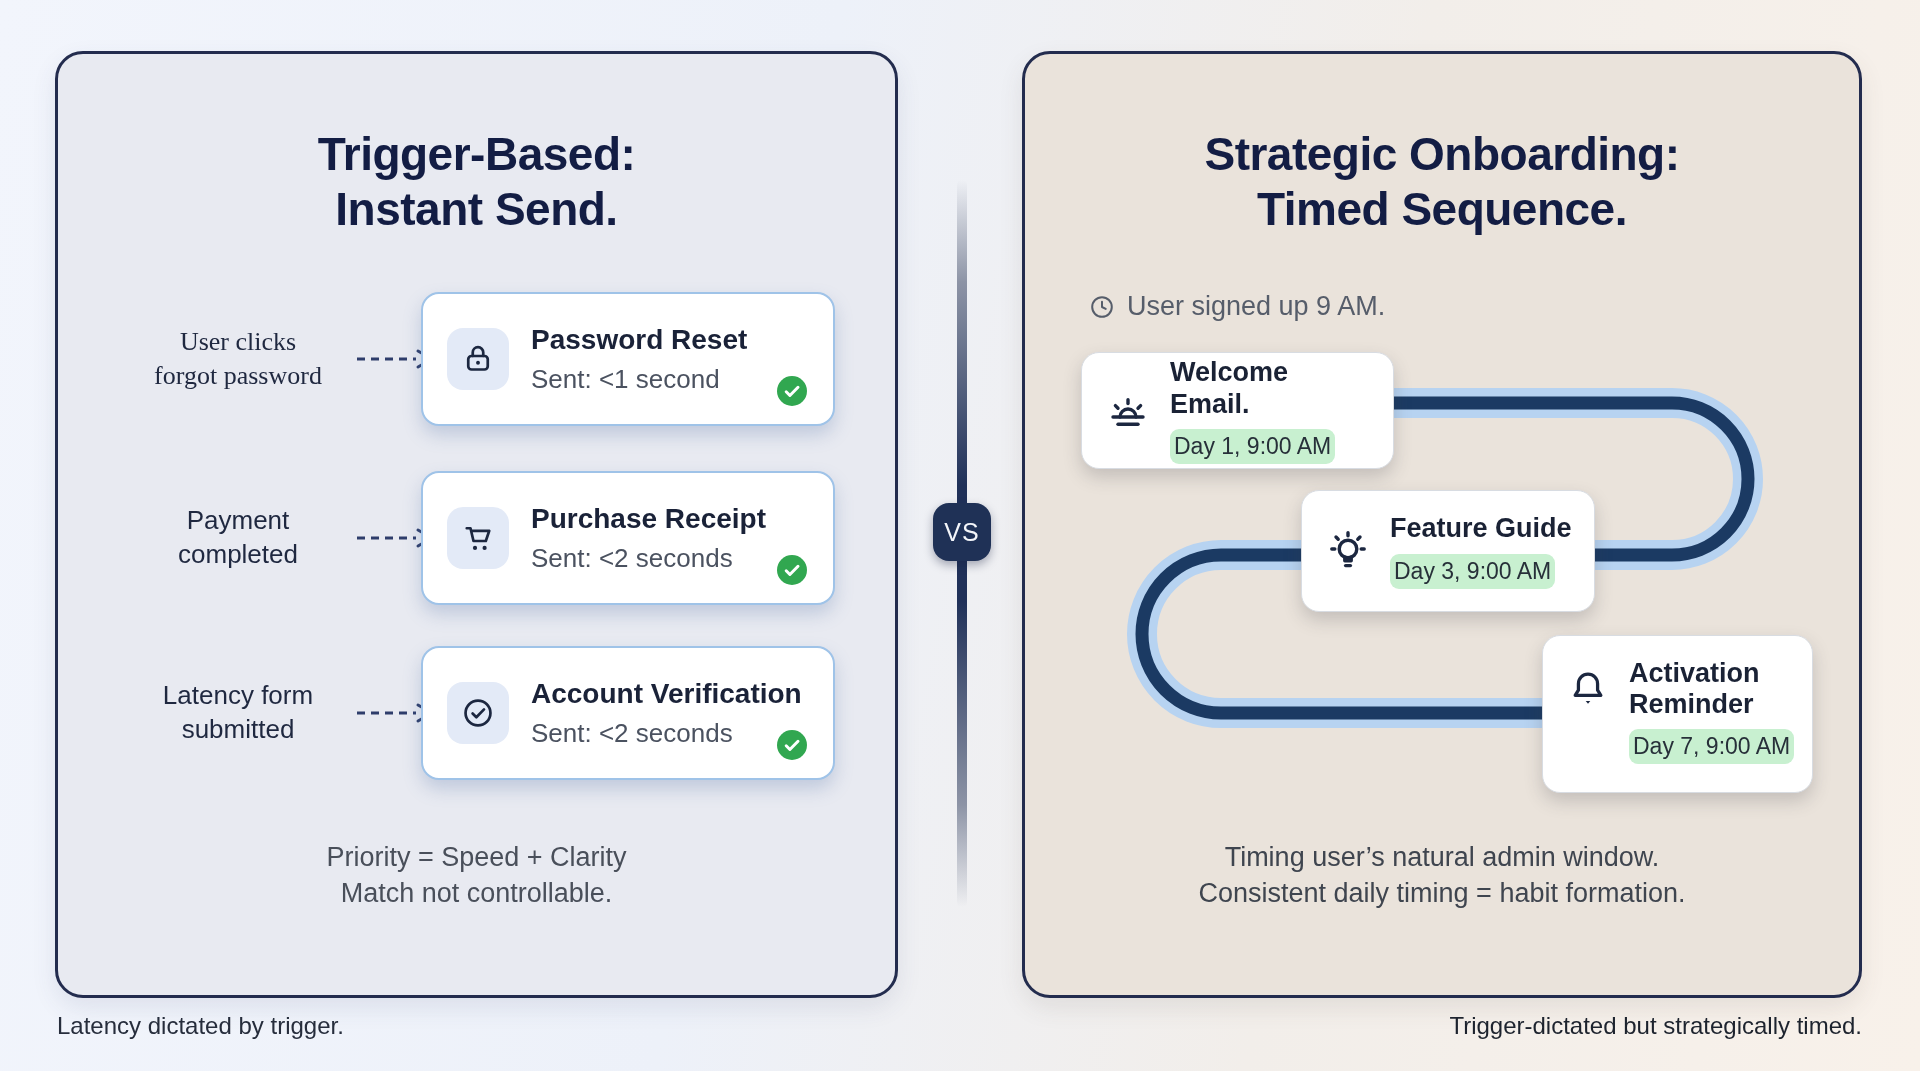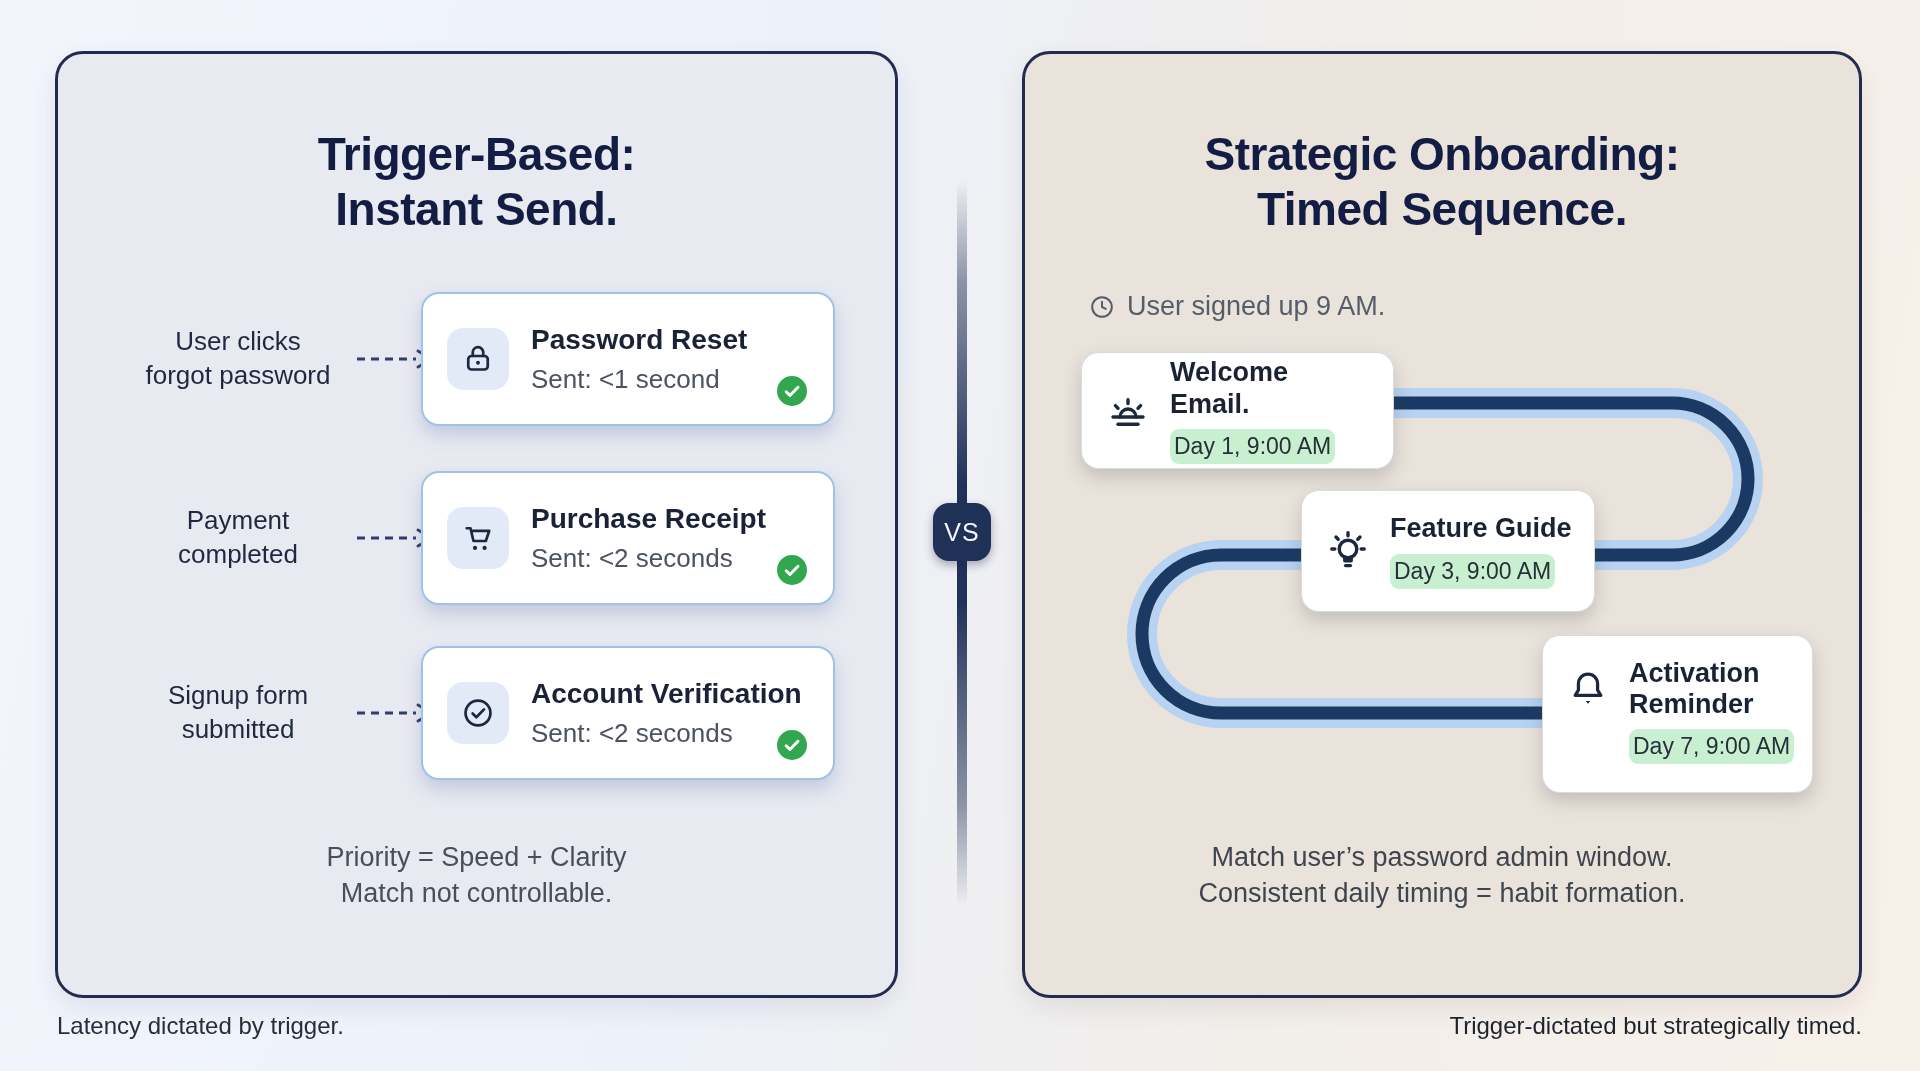--- a/index.html
+++ b/index.html
@@ -46,21 +46,21 @@
   .caption{position:absolute;top:1012px;font-size:24px;color:#262d3c;}
   #caption-left{left:57px;}
   #caption-right{right:58px;color:#1d232e;}
 </style>
 </head>
 <body>
 
 <section class="panel" id="left-panel">
   <h1 class="panel-title"><span>Trigger-Based:</span><br><span>Instant Send.</span></h1>
 
-  <div class="trigger-label" style="left:40px;top:238px;">
+  <div class="trigger-label" style="left:40px;top:238px;font-family:Liberation Serif, serif;">
     <span>User clicks</span>
     <span>forgot password</span>
   </div>
   <svg class="arrow" style="left:296px;top:294px;" viewBox="0 0 84 22">
     <line x1="3" y1="11" x2="62" y2="11" stroke="currentColor" stroke-width="3" stroke-dasharray="8 6"></line>
     <path d="M64 3 L78 11 L64 19" fill="none" stroke="currentColor" stroke-width="3" stroke-linecap="round" stroke-linejoin="round"></path>
   </svg>
   <div class="lcard" style="left:363px;top:238px;">
     <div class="icon-tile">
       <svg width="36" height="36" viewBox="0 0 24 24" fill="none" stroke="currentColor" stroke-width="1.8" stroke-linecap="round" stroke-linejoin="round">
@@ -99,21 +99,21 @@
       <span class="lcard-title">Purchase Receipt</span>
       <span class="lcard-status">Sent: &lt;2 seconds</span>
     </div>
     <svg class="success-badge" viewBox="0 0 30 30">
       <circle cx="15" cy="15" r="15" fill="#31a750"></circle>
       <path d="M9.2 15.8 l3.7 3.7 L21 11.3" fill="none" stroke="#ffffff" stroke-width="3" stroke-linecap="round" stroke-linejoin="round"></path>
     </svg>
   </div>
 
   <div class="trigger-label" style="left:40px;top:592px;">
-    <span>Signup form</span>
+    <span>Latency form</span>
     <span>submitted</span>
   </div>
   <svg class="arrow" style="left:296px;top:648px;" viewBox="0 0 84 22">
     <line x1="3" y1="11" x2="62" y2="11" stroke="currentColor" stroke-width="3" stroke-dasharray="8 6"></line>
     <path d="M64 3 L78 11 L64 19" fill="none" stroke="currentColor" stroke-width="3" stroke-linecap="round" stroke-linejoin="round"></path>
   </svg>
   <div class="lcard" style="left:363px;top:592px;">
     <div class="icon-tile">
       <svg width="36" height="36" viewBox="0 0 24 24" fill="none" stroke="currentColor" stroke-width="1.8" stroke-linecap="round" stroke-linejoin="round">
         <circle cx="12" cy="12" r="8.3"></circle>
@@ -195,19 +195,19 @@
       <path d="M10.8 18.2 h2.4 l-1.2 1.5 z" fill="currentColor" stroke="none"></path>
     </svg>
     <div class="rcard-col">
       <span class="rcard-title">Activation</span>
       <span class="rcard-title">Reminder</span>
       <span class="day-pill">Day 7, 9:00 AM</span>
     </div>
   </div>
 
   <div class="panel-summary" style="color:#3f454f;">
-    <span>Match user’s password admin window.</span><br>
+    <span>Timing user’s natural admin window.</span><br>
     <span>Consistent daily timing = habit formation.</span>
   </div>
 </section>
 
 <div class="caption" id="caption-left">Latency dictated by trigger.</div>
 <div class="caption" id="caption-right">Trigger-dictated but strategically timed.</div>
 
 </body></html>

